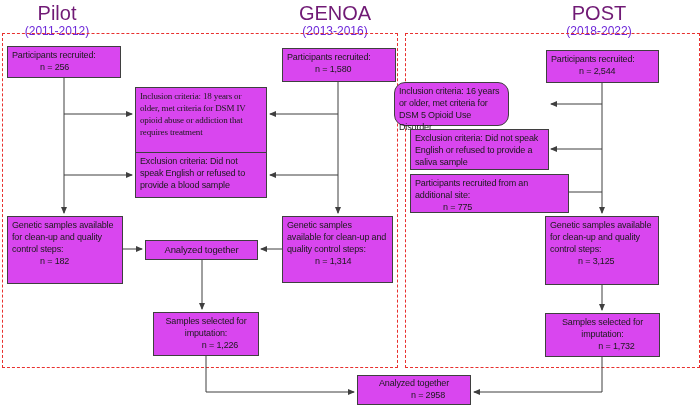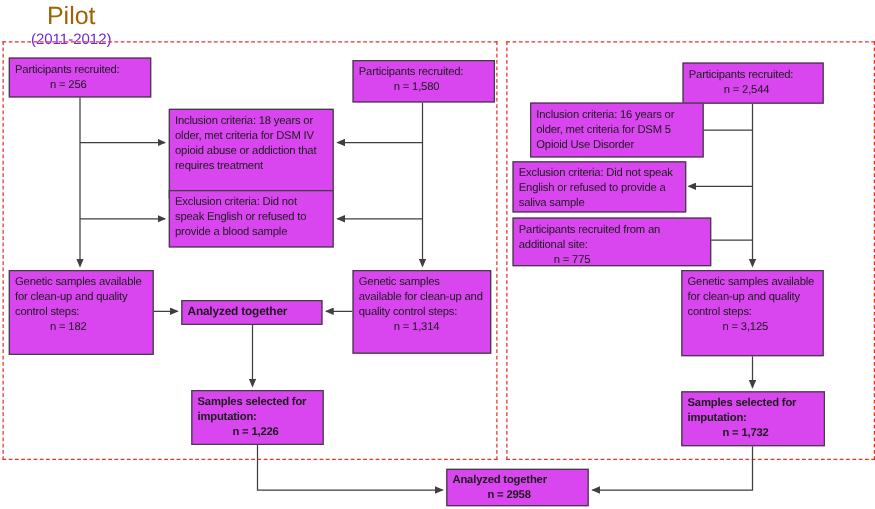--- a/index.html
+++ b/index.html
@@ -6,65 +6,73 @@
     --dashed-border: #e8302e;
     --box-border: #3f3f3f;
     --line: #3f3f3f;
   }
   html,body { margin:0; padding:0; }
   .canvas {
     position:relative; width:700px; height:407px; background:#ffffff;
     font-family:"Liberation Sans", sans-serif; color:#1a1a1a; overflow:hidden;
   }
   .col-header { position:absolute; text-align:center; }
-  .col-title { font-size:20px; line-height:22px; color:#a16207; }
+  .col-title { font-size:20px; line-height:22px; color:#701a75; }
   .col-years { font-size:12px; line-height:14px; color:#6d28d9; }
   .dashed-rect { position:absolute; border:1px dashed var(--dashed-border); background:transparent; }
   svg.connectors { position:absolute; left:0; top:0; }
   .conn { stroke:var(--line); stroke-width:1; fill:none; }
   .arrowhead-shape { fill:var(--line); }
   .box {
     position:absolute; background:#d946ef; border:1.5px solid var(--box-border);
     box-sizing:border-box; padding:3px 4px;
     font-size:9px; line-height:1.32; letter-spacing:-0.15px;
   }
   .box .value { display:block;padding-left:28px; }
-  .box.center { text-align:left; display:flex; flex-direction:column; justify-content:center;font-weight:bold; }
+  .box.center { text-align:center; display:flex; flex-direction:column; justify-content:center; }
   
   .t-pilot { left:7px;   top:2px; width:100px; }
   .t-genoa { left:275px; top:2px; width:120px; }
   .t-post  { left:539px; top:2px; width:120px; }
   
   .r-pilot-genoa { left:2px;   top:33px; width:394px; height:333px; }
   .r-post        { left:405px; top:33px; width:293px; height:333px; }
   
   .b-p1 { left:7px;   top:46px;  width:114px; height:32px; }
-  .b-i1 { left:135px; top:87px;  width:132px; height:72px; }
+  .b-i1 { left:135px; top:87px;  width:132px; height:72px;font-family:Liberation Serif, serif; }
   .b-e1 { left:135px; top:152px; width:132px; height:46px; }
   .b-p2 { left:7px;   top:216px; width:116px; height:68px; }
   .b-a1 { left:145px; top:240px; width:113px; height:20px; font-size:9.5px; }
   .b-s1 { left:153px; top:312px; width:106px; height:44px; }
   .b-g1 { left:282px; top:48px;  width:114px; height:34px; }
   .b-g2 { left:282px; top:216px; width:111px; height:67px; }
-  .b-i2 { left:424px; top:82px;  width:139px; height:44px; }
+  .b-i2 { left:394px; top:82px;  width:115px; height:44px;border-radius:11px; }
   .b-e2 { left:410px; top:129px; width:139px; height:41px; }
   .b-a2 { left:410px; top:174px; width:159px; height:39px; }
   .b-t1 { left:546px; top:50px;  width:113px; height:33px; }
   .b-t2 { left:545px; top:216px; width:114px; height:69px; }
   .b-s2 { left:545px; top:313px; width:115px; height:44px; }
   .b-b1 { left:357px; top:375px; width:114px; height:30px; }
 </style>
 </head>
 <body>
 
 <div class="canvas">
 
   <div class="col-header t-pilot">
     <div class="col-title">Pilot</div>
     <div class="col-years">(2011-2012)</div>
+  </div>
+  <div class="col-header t-genoa">
+    <div class="col-title">GENOA</div>
+    <div class="col-years">(2013-2016)</div>
+  </div>
+  <div class="col-header t-post">
+    <div class="col-title">POST</div>
+    <div class="col-years">(2018-2022)</div>
   </div>
 
   <div class="dashed-rect r-pilot-genoa"></div>
   <div class="dashed-rect r-post"></div>
 
   <svg class="connectors" width="700" height="407" viewBox="0 0 700 407">
     <defs>
       <marker id="arrow" markerWidth="7" markerHeight="6" refX="6" refY="3" orient="auto" markerUnits="userSpaceOnUse">
         <path class="arrowhead-shape" d="M0,0 L7,3 L0,6 z"></path>
       </marker>

